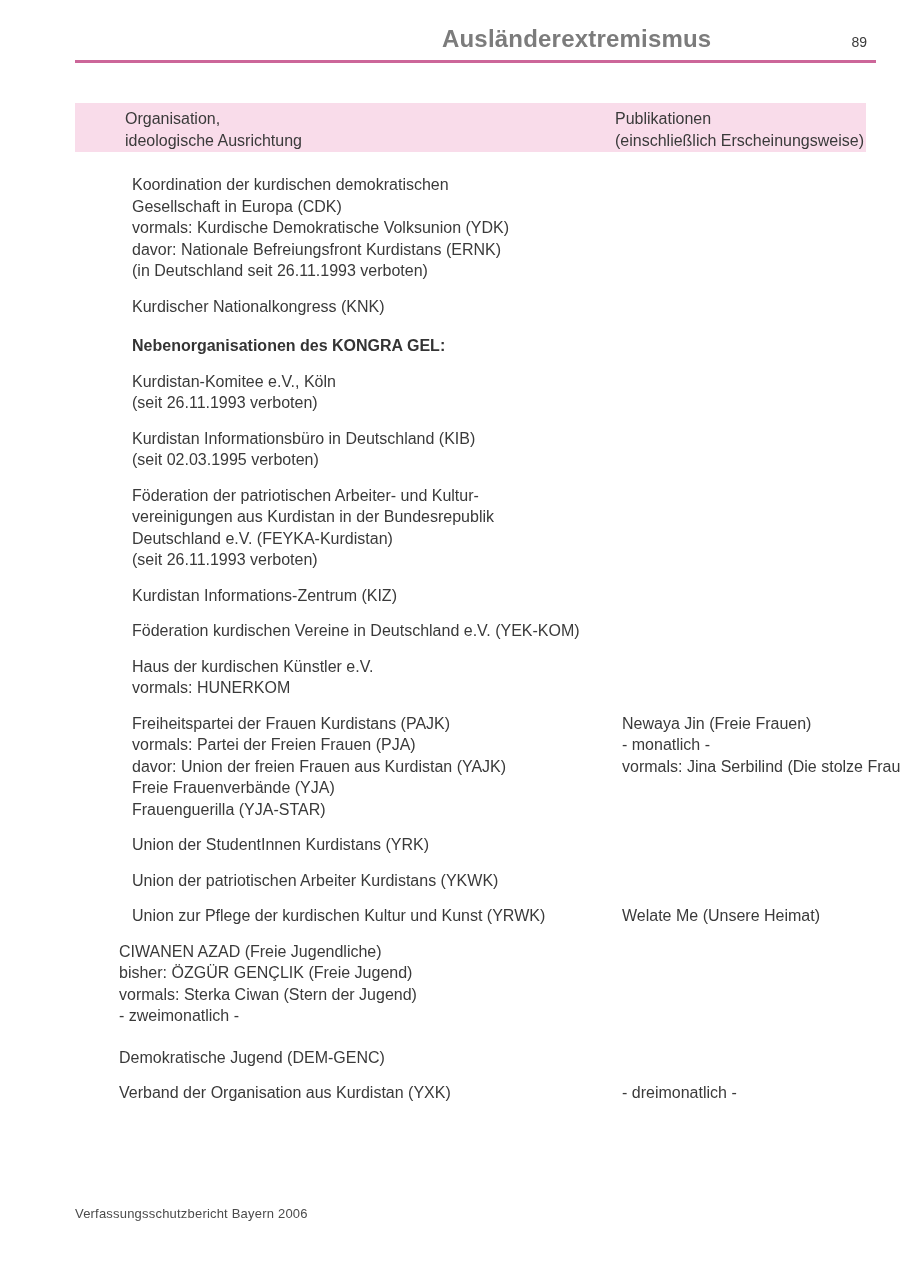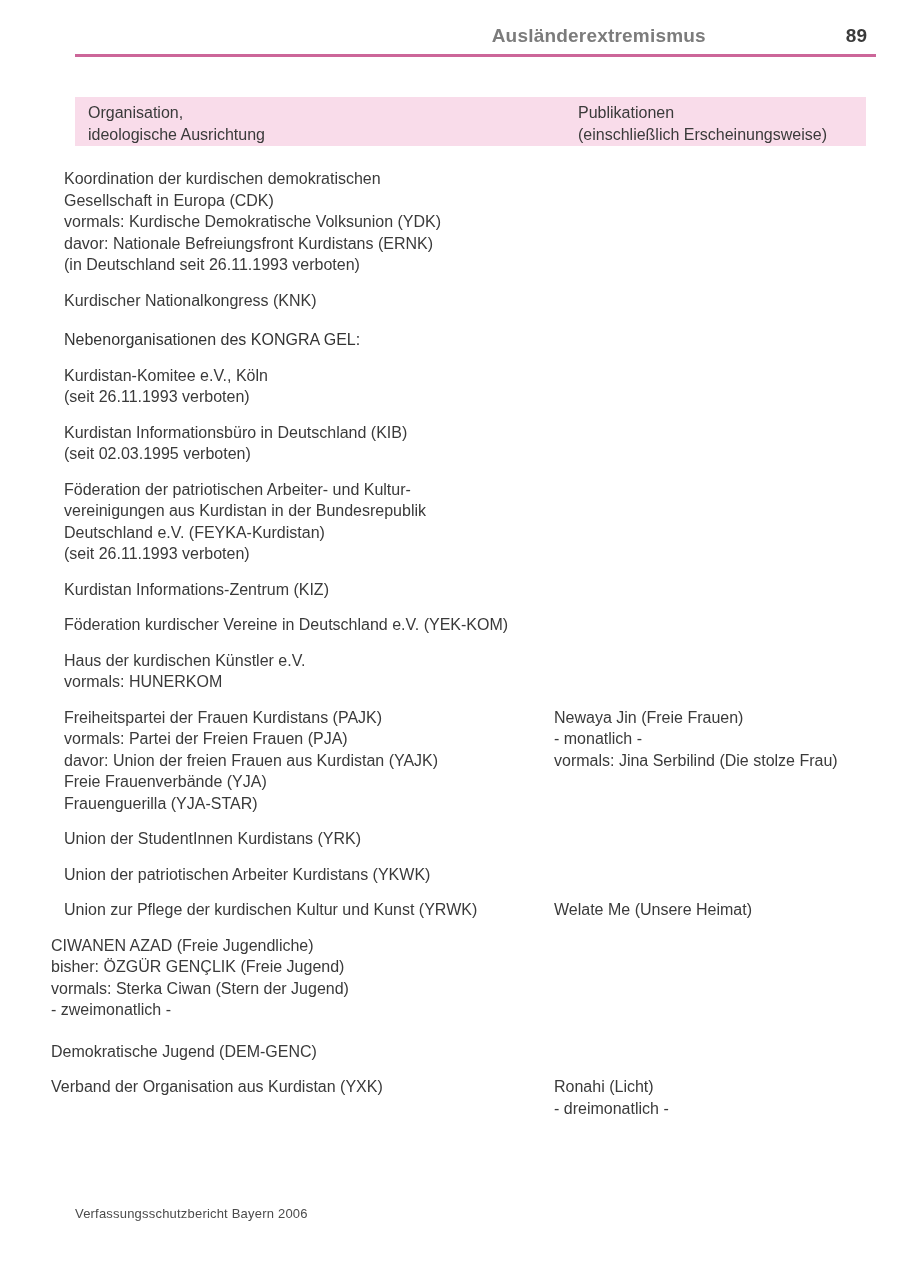--- a/index.html
+++ b/index.html
@@ -17,59 +17,60 @@
   }
 
   
   .running-header {
     display: flex;
     justify-content: flex-end;
     align-items: baseline;
     padding: 25px 33px 0 75px;
   }
   .running-header .title {
-    font-size: 19px;
+    font-size: 24px;
     font-weight: bold;
     color: #7c7c7c;
     letter-spacing: 0.2px;
   }
   .running-header .spacer { width: 140px; }
   .running-header .pagenum {
-    font-size: 19px;
-    font-weight: bold;
+    font-size: 14px;
+    font-weight: normal;
     color: #3a3a3a;
   }
   .header-rule {
     height: 3px;
     background: #cc6699;
     margin: 7px 24px 0 75px;
   }
 
   
   .band {
     display: flex;
     margin: 40px 34px 22px 75px;
     background: #f9dcea;
     height: 49px;
     padding-top: 5px;
+    padding-left: 37px;
   }
   .band .band-left {
     width: 503px;
     flex: none;
     padding-left: 13px;
   }
   .band .band-right { flex: 1; }
   .band .line {
     font-size: 16px;
     line-height: 21.5px;
     white-space: nowrap;
   }
 
   
-  .table-body { padding-left: 51px; }
+  .table-body { padding-left: 119px; }
   .row {
     display: flex;
     margin-bottom: 14px;
   }
   .row.tight { margin-bottom: 0; }
   .row.gap-lg { margin-bottom: 20px; }
   .col-org { width: 503px; flex: none; }
   .row.indent .col-org { padding-left: 13px; }
   .col-pub { flex: 1; }
   .line {
@@ -77,21 +78,21 @@
     line-height: 21.5px;
     white-space: nowrap;
   }
   .heading-row {
     margin-top: 18px;
     margin-bottom: 14px;
   }
   .section-heading {
     font-size: 16px;
     line-height: 21.5px;
-    font-weight: normal;
+    font-weight: bold;
     color: #343434;
     padding-left: 13px;
     white-space: nowrap;
   }
 
   
   .page-footer {
     position: absolute;
     left: 75px;
     top: 1206px;
@@ -168,21 +169,21 @@
         <div class="col-pub"></div>
       </div>
       <div class="row indent">
         <div class="col-org">
           <div class="line">Kurdistan Informations-Zentrum (KIZ)</div>
         </div>
         <div class="col-pub"></div>
       </div>
       <div class="row indent">
         <div class="col-org">
-          <div class="line">Föderation kurdischer Vereine in Deutschland e.V. (YEK-KOM)</div>
+          <div class="line">Föderation kurdischen Vereine in Deutschland e.V. (YEK-KOM)</div>
         </div>
         <div class="col-pub"></div>
       </div>
       <div class="row indent">
         <div class="col-org">
           <div class="line">Haus der kurdischen Künstler e.V.</div>
           <div class="line">vormals: HUNERKOM</div>
         </div>
         <div class="col-pub"></div>
       </div>
@@ -235,21 +236,20 @@
         <div class="col-org">
           <div class="line">Demokratische Jugend (DEM-GENC)</div>
         </div>
         <div class="col-pub"></div>
       </div>
       <div class="row">
         <div class="col-org">
           <div class="line">Verband der Organisation aus Kurdistan (YXK)</div>
         </div>
         <div class="col-pub">
-          <div class="line">Ronahi (Licht)</div>
           <div class="line">- dreimonatlich -</div>
         </div>
       </div>
     </div>
 
   <div class="page-footer">Verfassungsschutzbericht Bayern 2006</div>
 
 </div>
 
 </body></html>

